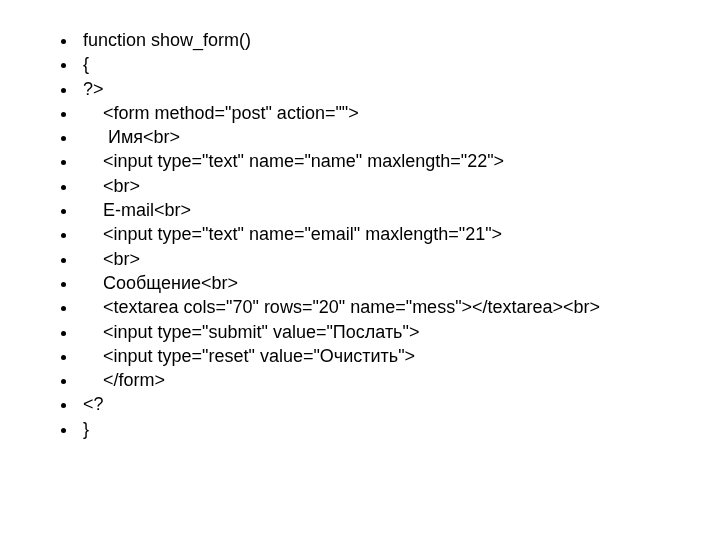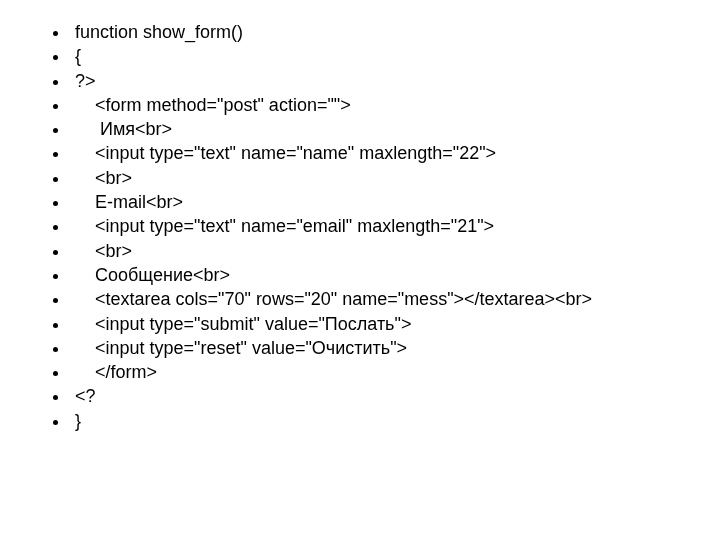--- a/index.html
+++ b/index.html
@@ -9,21 +9,21 @@
       font-size: 18px;
       line-height: 1.35;
       background: #fff;
       color: #000;
       width: 720px;
       height: 540px;
       box-sizing: border-box;
     }
     ul {
       list-style-type: disc;
-      margin: 0;
+      margin: 8px;
       padding-left: 20px;
     }
     li {
       white-space: pre;
     }
   </style>
 </head>
 <body>
 
 <ul>

